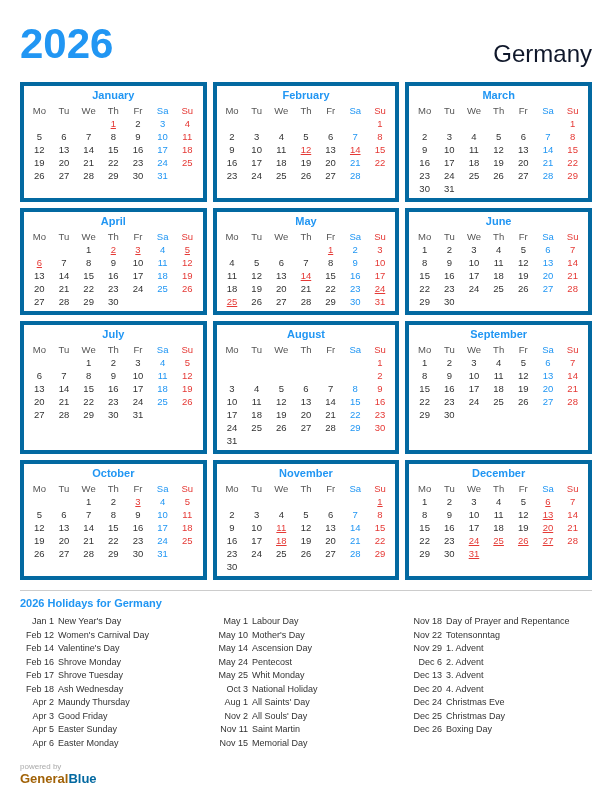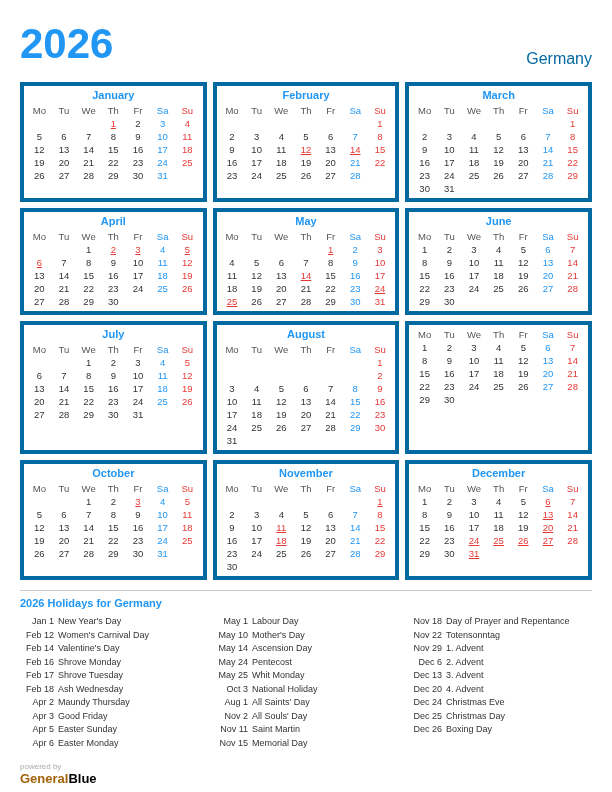--- a/index.html
+++ b/index.html
@@ -17,22 +17,22 @@
       justify-content: space-between;
       align-items: flex-end;
       margin-bottom: 14px;
     }
     .year {
       font-size: 42px;
       font-weight: bold;
       color: #2196F3;
     }
     .country {
-      font-size: 16px;
-      color: #0369a1;
+      font-size: 24px;
+      color: #0f172a;
     }
     .calendars-grid {
       display: grid;
       grid-template-columns: repeat(3, 1fr);
       gap: 6px;
     }
     .month-block {
       border: 4px solid #0369a1;
       padding: 3px;
     }
@@ -647,20 +647,21 @@
               <td></td>
               <td></td>
               <td></td>
               <td></td>
               <td></td>
             </tr>
           </tbody>
         </table>
       </div>
       <div class="month-block">
+        <div class="month-title">September</div>
         <table class="cal-table">
           <thead>
             <tr>
               <th>Mo</th>
               <th>Tu</th>
               <th>We</th>
               <th>Th</th>
               <th>Fr</th>
               <th style="color: rgb(33, 150, 243);">Sa</th>
               <th style="color: rgb(229, 57, 53);">Su</th>
@@ -1039,16 +1040,16 @@
             <span class="holiday-date">Dec 26</span>
             <span class="holiday-name">Boxing Day</span>
           </div>
         </div>
       </div>
   </div>
 
   <div class="footer">
     <div>
       <div class="powered-by">powered by</div>
-      <div class="brand"><span>General</span><span style="color:#000000">Blue</span></div>
+      <div class="brand"><span>General</span><span style="color:#0369a1">Blue</span></div>
     </div>
   </div>
 </div>
 
 </body></html>

